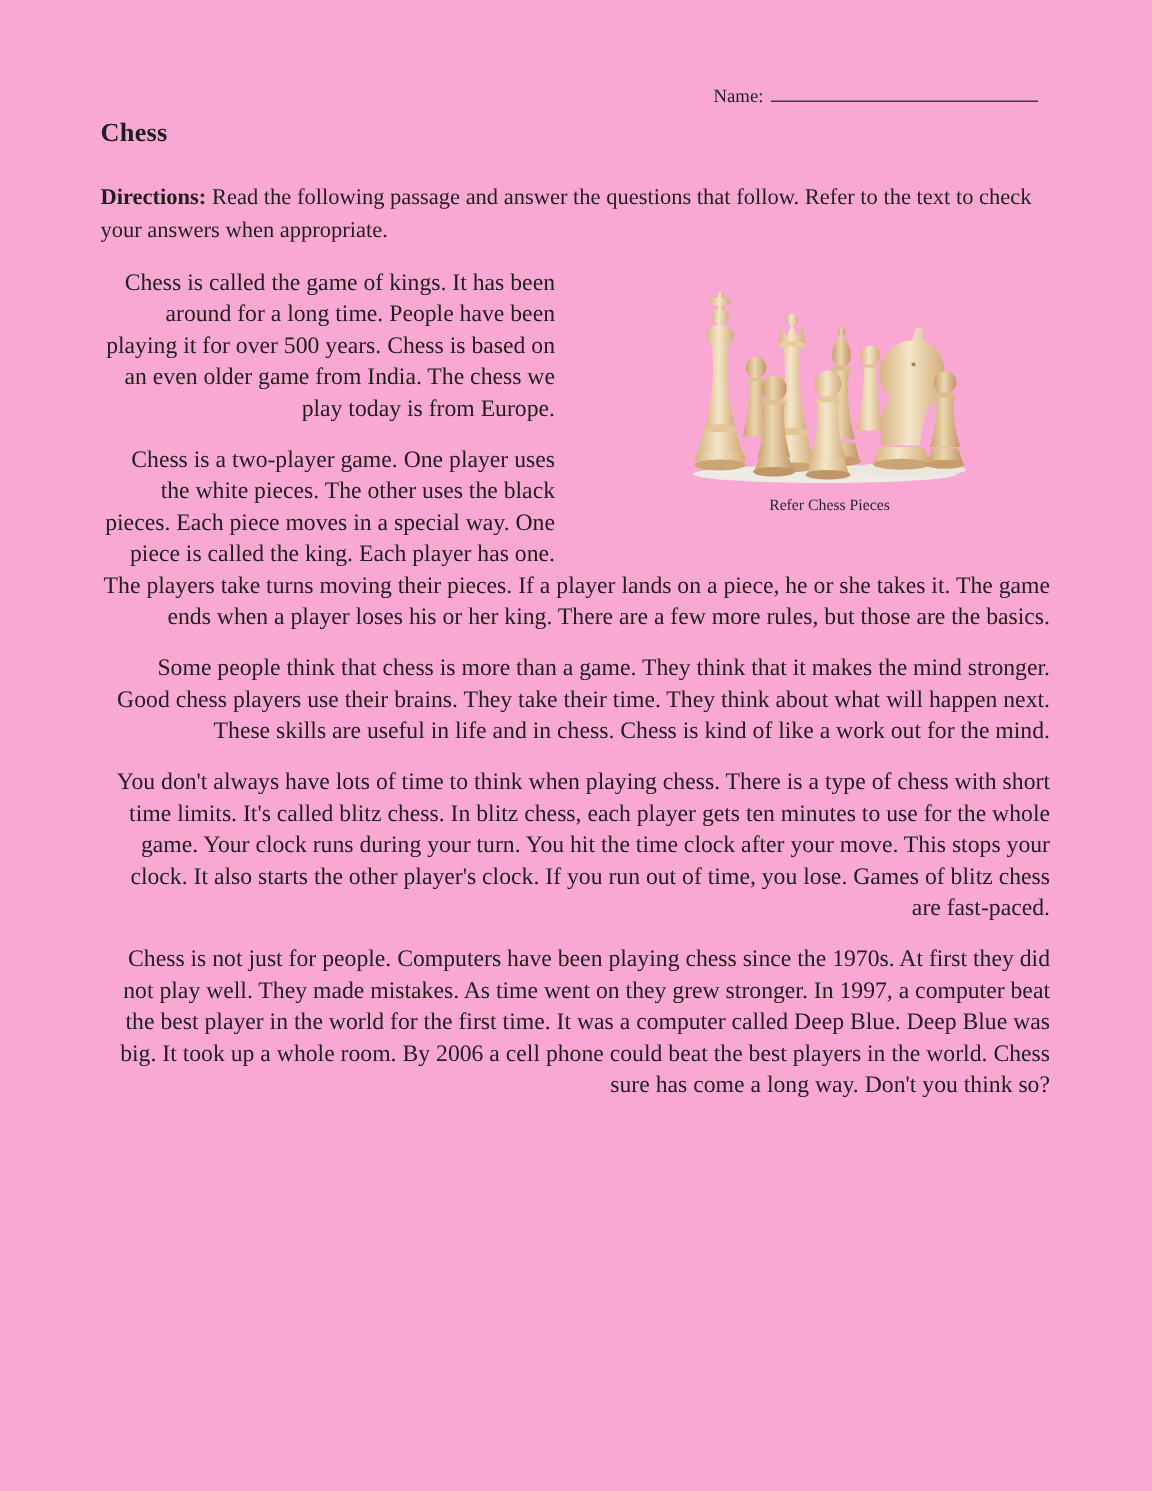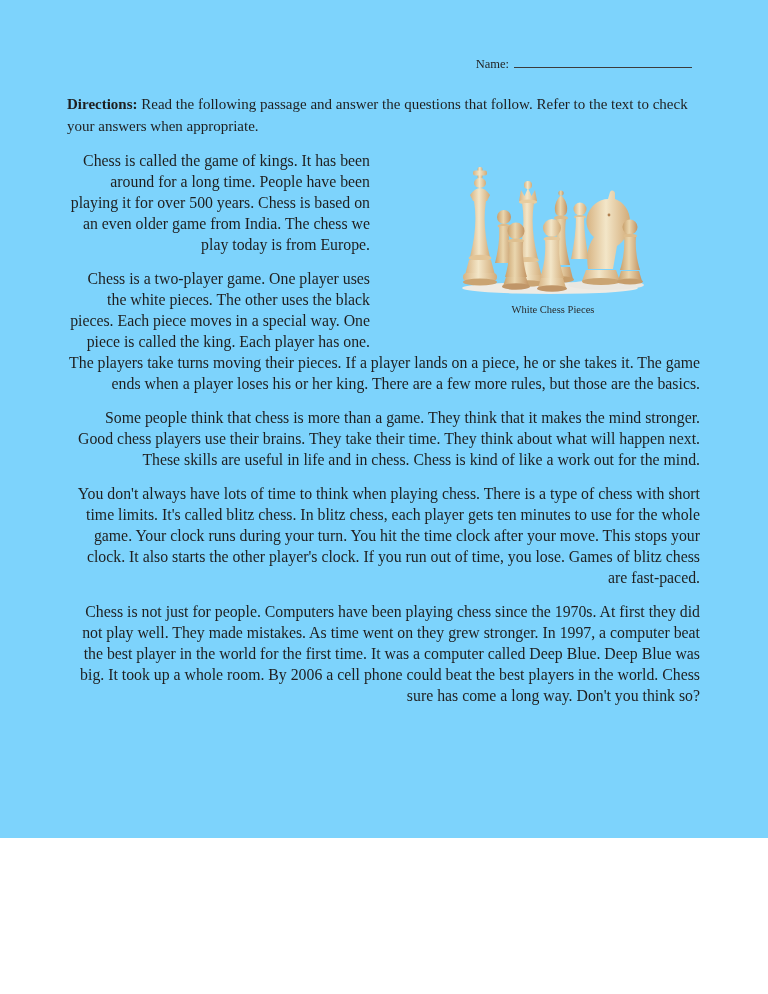--- a/index.html
+++ b/index.html
@@ -9,24 +9,24 @@
   }
   body {
     width: 768px;
     height: 994px;
     color: #1f1f1f;
     font-family: "Liberation Serif", "DejaVu Serif", serif;
   }
   .page {
     box-sizing: border-box;
     width: 768px;
-    height: 838px;
+    height: 994px;
     padding: 50px 68px 0 67px;
     overflow: hidden;
-    background: #7dd3fc;
+    background: #f9a8d4;
   }
   .name-row {
     text-align: right;
     font-size: 12.5px;
     line-height: 16px;
     margin: 4px 8px 4px 0;
     white-space: nowrap;
   }
   .name-line {
     display: inline-block;
@@ -80,20 +80,21 @@
 </head>
 <body>
 
 <div class="page">
 
   <div class="name-row">
     <span>Name:</span><span class="name-line"></span>
   </div>
 
   <div class="title-block">
+    <div class="title-line">Chess</div>
   </div>
 
   <div class="directions">
     <span class="dir-label">Directions:</span><span> Read the following passage and answer the questions that follow. Refer to the text to check your answers when appropriate.</span>
   </div>
 
   <section class="passage">
 
     <figure class="figure" style="margin:0;">
       <div class="img-wrap">
@@ -183,21 +184,21 @@
 
           <g>
             <circle cx="94" cy="63" r="9" fill="url(#wa)"></circle>
             <ellipse cx="94" cy="74" rx="8.5" ry="2.8" fill="#e6c99b"></ellipse>
             <path d="M87,75 C88,89 86,101 82,113 L106,113 C102,101 100,89 101,75 Z" fill="url(#wa)"></path>
             <path d="M83,113 L105,113 L108,123 L80,123 Z" fill="url(#wa)"></path>
             <ellipse cx="94" cy="123.5" rx="15" ry="3.2" fill="#c09668"></ellipse>
           </g>
         </svg>
       </div>
-      <figcaption>White Chess Pieces</figcaption>
+      <figcaption>Refer Chess Pieces</figcaption>
     </figure>
 
     <div class="para">Chess is called the game of kings. It has been around for a long time. People have been playing it for over 500 years. Chess is based on an even older game from India. The chess we play today is from Europe.</div>
     <div class="para">Chess is a two-player game. One player uses the white pieces. The other uses the black pieces. Each piece moves in a special way. One piece is called the king. Each player has one. The players take turns moving their pieces. If a player lands on a piece, he or she takes it. The game ends when a player loses his or her king. There are a few more rules, but those are the basics.</div>
     <div class="para">Some people think that chess is more than a game. They think that it makes the mind stronger. Good chess players use their brains. They take their time. They think about what will happen next. These skills are useful in life and in chess. Chess is kind of like a work out for the mind.</div>
     <div class="para">You don't always have lots of time to think when playing chess. There is a type of chess with short time limits. It's called blitz chess. In blitz chess, each player gets ten minutes to use for the whole game. Your clock runs during your turn. You hit the time clock after your move. This stops your clock. It also starts the other player's clock. If you run out of time, you lose. Games of blitz chess are fast-paced.</div>
     <div class="para">Chess is not just for people. Computers have been playing chess since the 1970s. At first they did not play well. They made mistakes. As time went on they grew stronger. In 1997, a computer beat the best player in the world for the first time. It was a computer called Deep Blue. Deep Blue was big. It took up a whole room. By 2006 a cell phone could beat the best players in the world. Chess sure has come a long way. Don't you think so?</div>
     <div class="clear"></div>
   </section>
 

